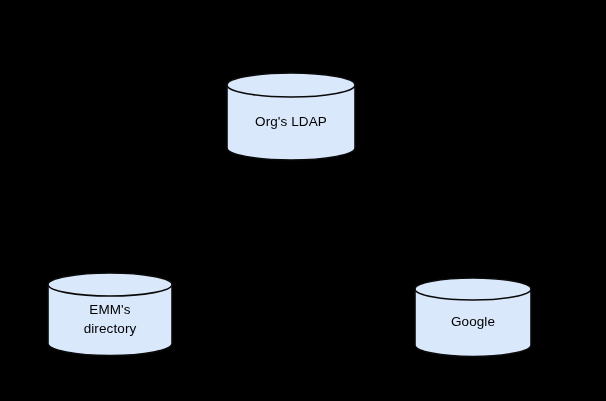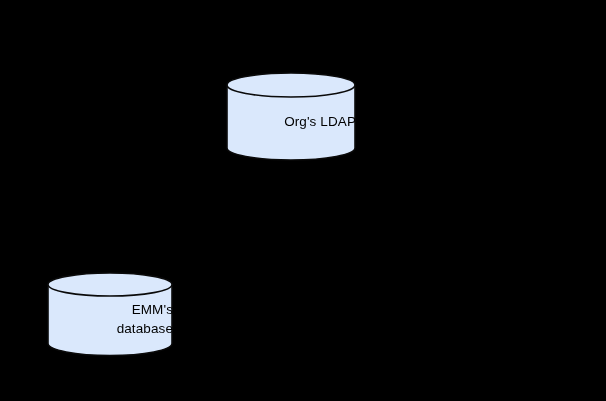--- a/index.html
+++ b/index.html
@@ -34,21 +34,21 @@
     overflow: visible;
   }
   .cylinder .cyl-label {
     position: absolute;
     left: 0;
     right: 0;
     top: 0;
     bottom: 0;
     display: flex;
     flex-direction: column;
-    align-items: flex-end;
+    align-items: center;
     justify-content: center;
     text-align: center;
     color: #000000;
     font-size: 13.5px;
     line-height: 19px;
     letter-spacing: 0.1px;
     white-space: pre-line;
     padding-top: 9px;
     box-sizing: border-box;
     pointer-events: none;
@@ -70,18 +70,28 @@
     </div>
   </div>
 
   <div class="cylinder" id="node-emm" style="left:47px; top:272px; width:126px; height:84px;">
     <svg class="cyl-svg" viewBox="0 0 126 84" preserveAspectRatio="none">
       <path d="M 1 12.5 L 1 71.5 A 62 12 0 0 0 125 71.5 L 125 12.5 Z" fill="#dae8fc" stroke="#0a0a0a" stroke-width="1.6"></path>
       <ellipse cx="63" cy="12.5" rx="62" ry="11.5" fill="#dae8fc" stroke="#0a0a0a" stroke-width="1.6"></ellipse>
     </svg>
     <div class="cyl-label">
       <span class="cyl-line">EMM's</span>
-      <span class="cyl-line">database</span>
+      <span class="cyl-line">directory</span>
     </div>
   </div>
 
+  <div class="cylinder" id="node-google" style="left:414px; top:277px; width:118px; height:80px;">
+    <svg class="cyl-svg" viewBox="0 0 118 80" preserveAspectRatio="none">
+      <path d="M 1 12 L 1 68 A 58 11.5 0 0 0 117 68 L 117 12 Z" fill="#dae8fc" stroke="#0a0a0a" stroke-width="1.6"></path>
+      <ellipse cx="59" cy="12" rx="58" ry="11" fill="#dae8fc" stroke="#0a0a0a" stroke-width="1.6"></ellipse>
+    </svg>
+    <div class="cyl-label">
+      <span class="cyl-line">Google</span>
+      
+    </div>
+  </div>
 
 </div>
 
 </body></html>

